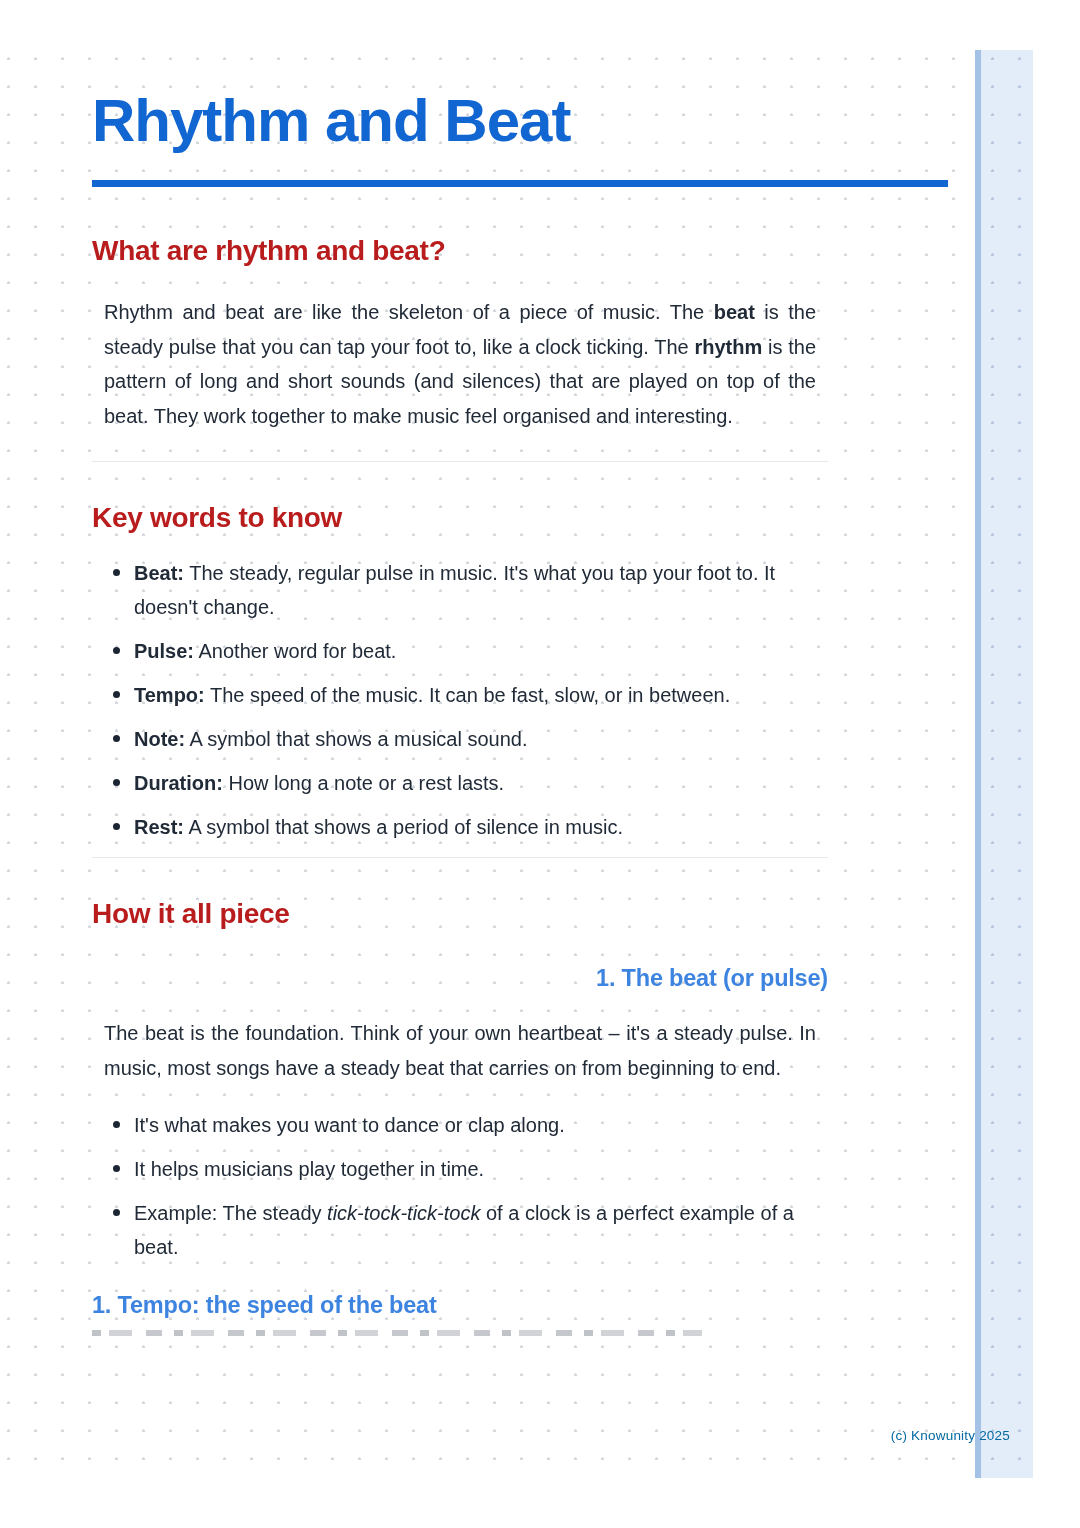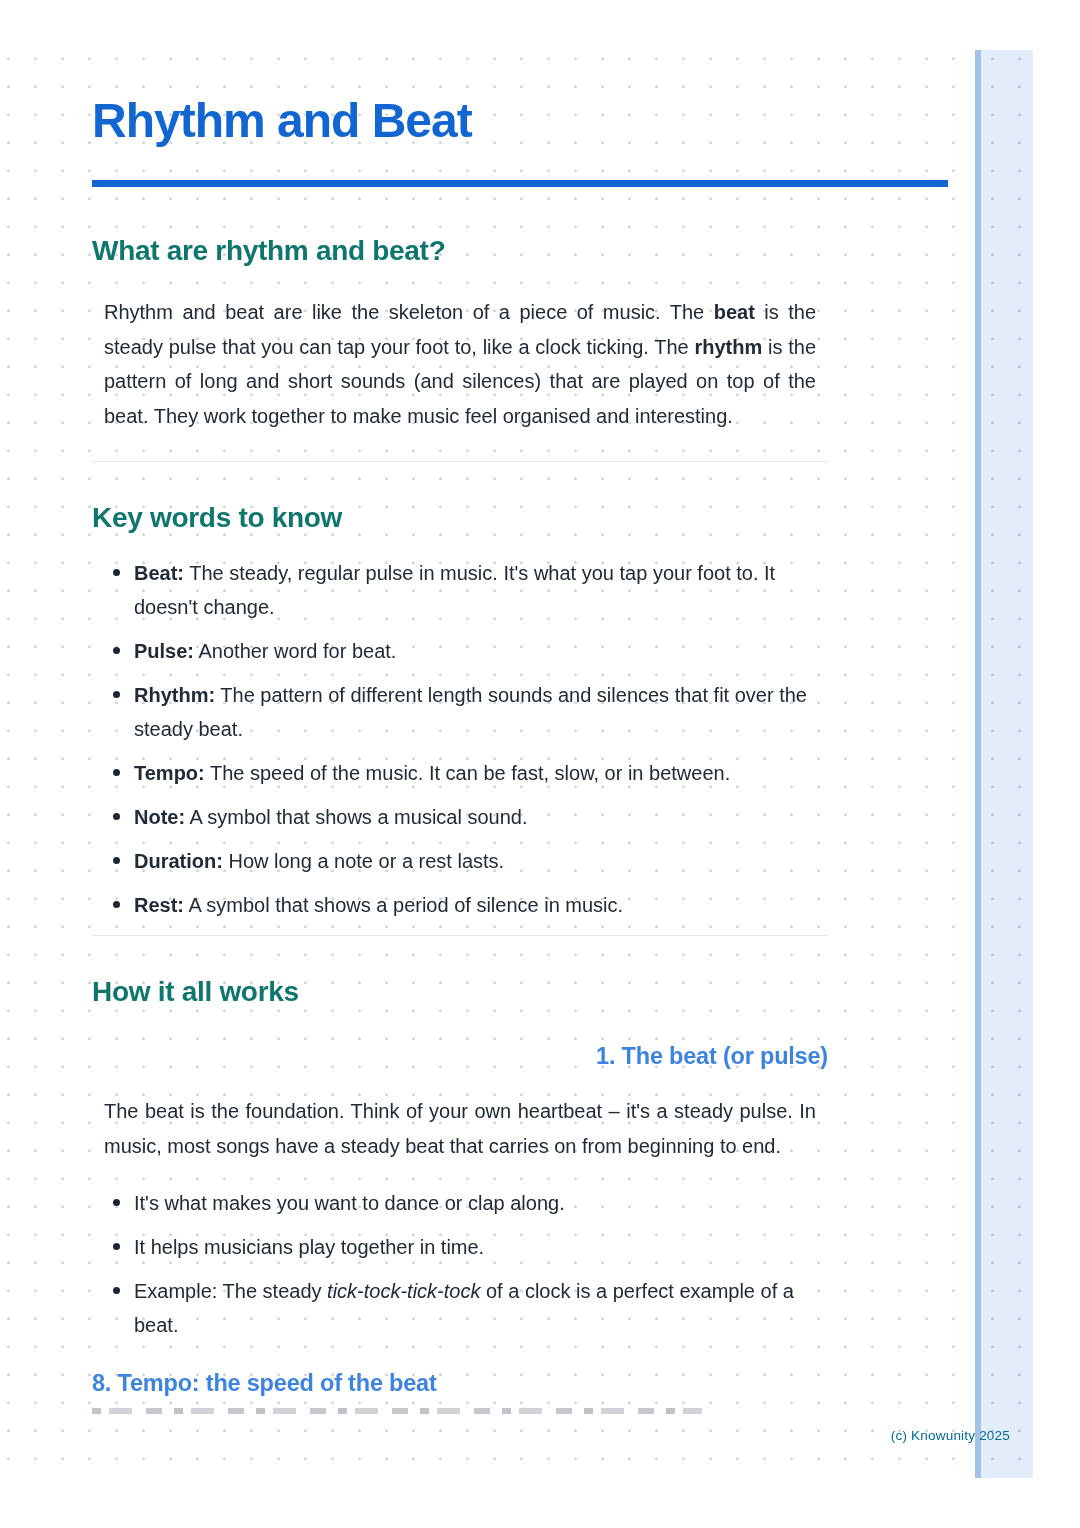--- a/index.html
+++ b/index.html
@@ -21,27 +21,27 @@
     position:absolute; left:975px; top:50px; width:58px; height:1428px;
     background-color:#e3edf9;
     background-image:radial-gradient(circle at 1.5px 1.8px, #b7c7de 1.25px, rgba(227,237,249,0) 1.7px);
     background-size:27px 28px; background-position:10px 7px;
     border-left:6px solid #a4c2e6;
     box-sizing:border-box;
     z-index:2;
   }
   .content { position:absolute; left:92px; top:0; width:856px; z-index:3; }
   h1.page-title {
-    margin:94px 0 0 0; font-size:48px; line-height:54px; font-weight:700;
+    margin:94px 0 0 0; font-size:60px; line-height:54px; font-weight:700;
     letter-spacing:-1px; color:#1266d1;
   }
   .title-rule { margin-top:32px; width:856px; height:7px; background:#1266d1; }
   .text-col { width:736px; }
   h2.sec {
-    margin:0; font-size:28px; line-height:34px; font-weight:700; color:#0f766e;
+    margin:0; font-size:28px; line-height:34px; font-weight:700; color:#b91c1c;
     letter-spacing:-0.3px;
   }
   h2.sec-intro { margin-top:47px; }
   h2.sec-keywords { margin-top:39px; }
   h2.sec-how { margin-top:39px; }
   h3.sub {
     margin:0; font-size:23.5px; line-height:30px; font-weight:700; color:#3d83e0;
     letter-spacing:-0.2px;
   }
   h3.sub-beat { margin-top:32px;text-align:right; }
@@ -109,64 +109,60 @@
         <li>
           <span class="bullet-dot"></span>
           <span class="li-text"><span class="b">Beat:</span><span> The steady, regular pulse in music. It's what you tap your foot to. It doesn't change.</span></span>
         </li>
         <li>
           <span class="bullet-dot"></span>
           <span class="li-text"><span class="b">Pulse:</span><span> Another word for beat.</span></span>
         </li>
         <li>
           <span class="bullet-dot"></span>
-          <span class="li-text"><span class="b">Rhythm:</span><span> The pattern of different length sounds and silences that fit over the steady beat.</span></span>
-        </li>
-        <li>
-          <span class="bullet-dot"></span>
           <span class="li-text"><span class="b">Tempo:</span><span> The speed of the music. It can be fast, slow, or in between.</span></span>
         </li>
         <li>
           <span class="bullet-dot"></span>
           <span class="li-text"><span class="b">Note:</span><span> A symbol that shows a musical sound.</span></span>
         </li>
         <li>
           <span class="bullet-dot"></span>
           <span class="li-text"><span class="b">Duration:</span><span> How long a note or a rest lasts.</span></span>
         </li>
         <li>
           <span class="bullet-dot"></span>
           <span class="li-text"><span class="b">Rest:</span><span> A symbol that shows a period of silence in music.</span></span>
         </li>
       </ul>
 
       <div class="divider divider-2"></div>
 
-      <h2 class="sec sec-how">How it all works</h2>
+      <h2 class="sec sec-how">How it all piece</h2>
 
       <h3 class="sub sub-beat">1. The beat (or pulse)</h3>
 
       <p class="body p-beat">The beat is the foundation. Think of your own heartbeat – it's a steady pulse. In music, most songs have a steady beat that carries on from beginning to end.</p>
 
       <ul class="blist how-list">
         <li>
           <span class="bullet-dot"></span>
           <span class="li-text">It's what makes you want to dance or clap along.</span>
         </li>
         <li>
           <span class="bullet-dot"></span>
           <span class="li-text">It helps musicians play together in time.</span>
         </li>
         <li>
           <span class="bullet-dot"></span>
           <span class="li-text"><span>Example: The steady </span><span class="i">tick-tock-tick-tock</span><span> of a clock is a perfect example of a beat.</span></span>
         </li>
       </ul>
 
-      <h3 class="sub sub-tempo">8. Tempo: the speed of the beat</h3>
+      <h3 class="sub sub-tempo">1. Tempo: the speed of the beat</h3>
 
       <div class="cutline"></div>
 
     </div>
   </div>
 
   <div class="watermark">(c) Knowunity 2025</div>
 
 </div>
 

